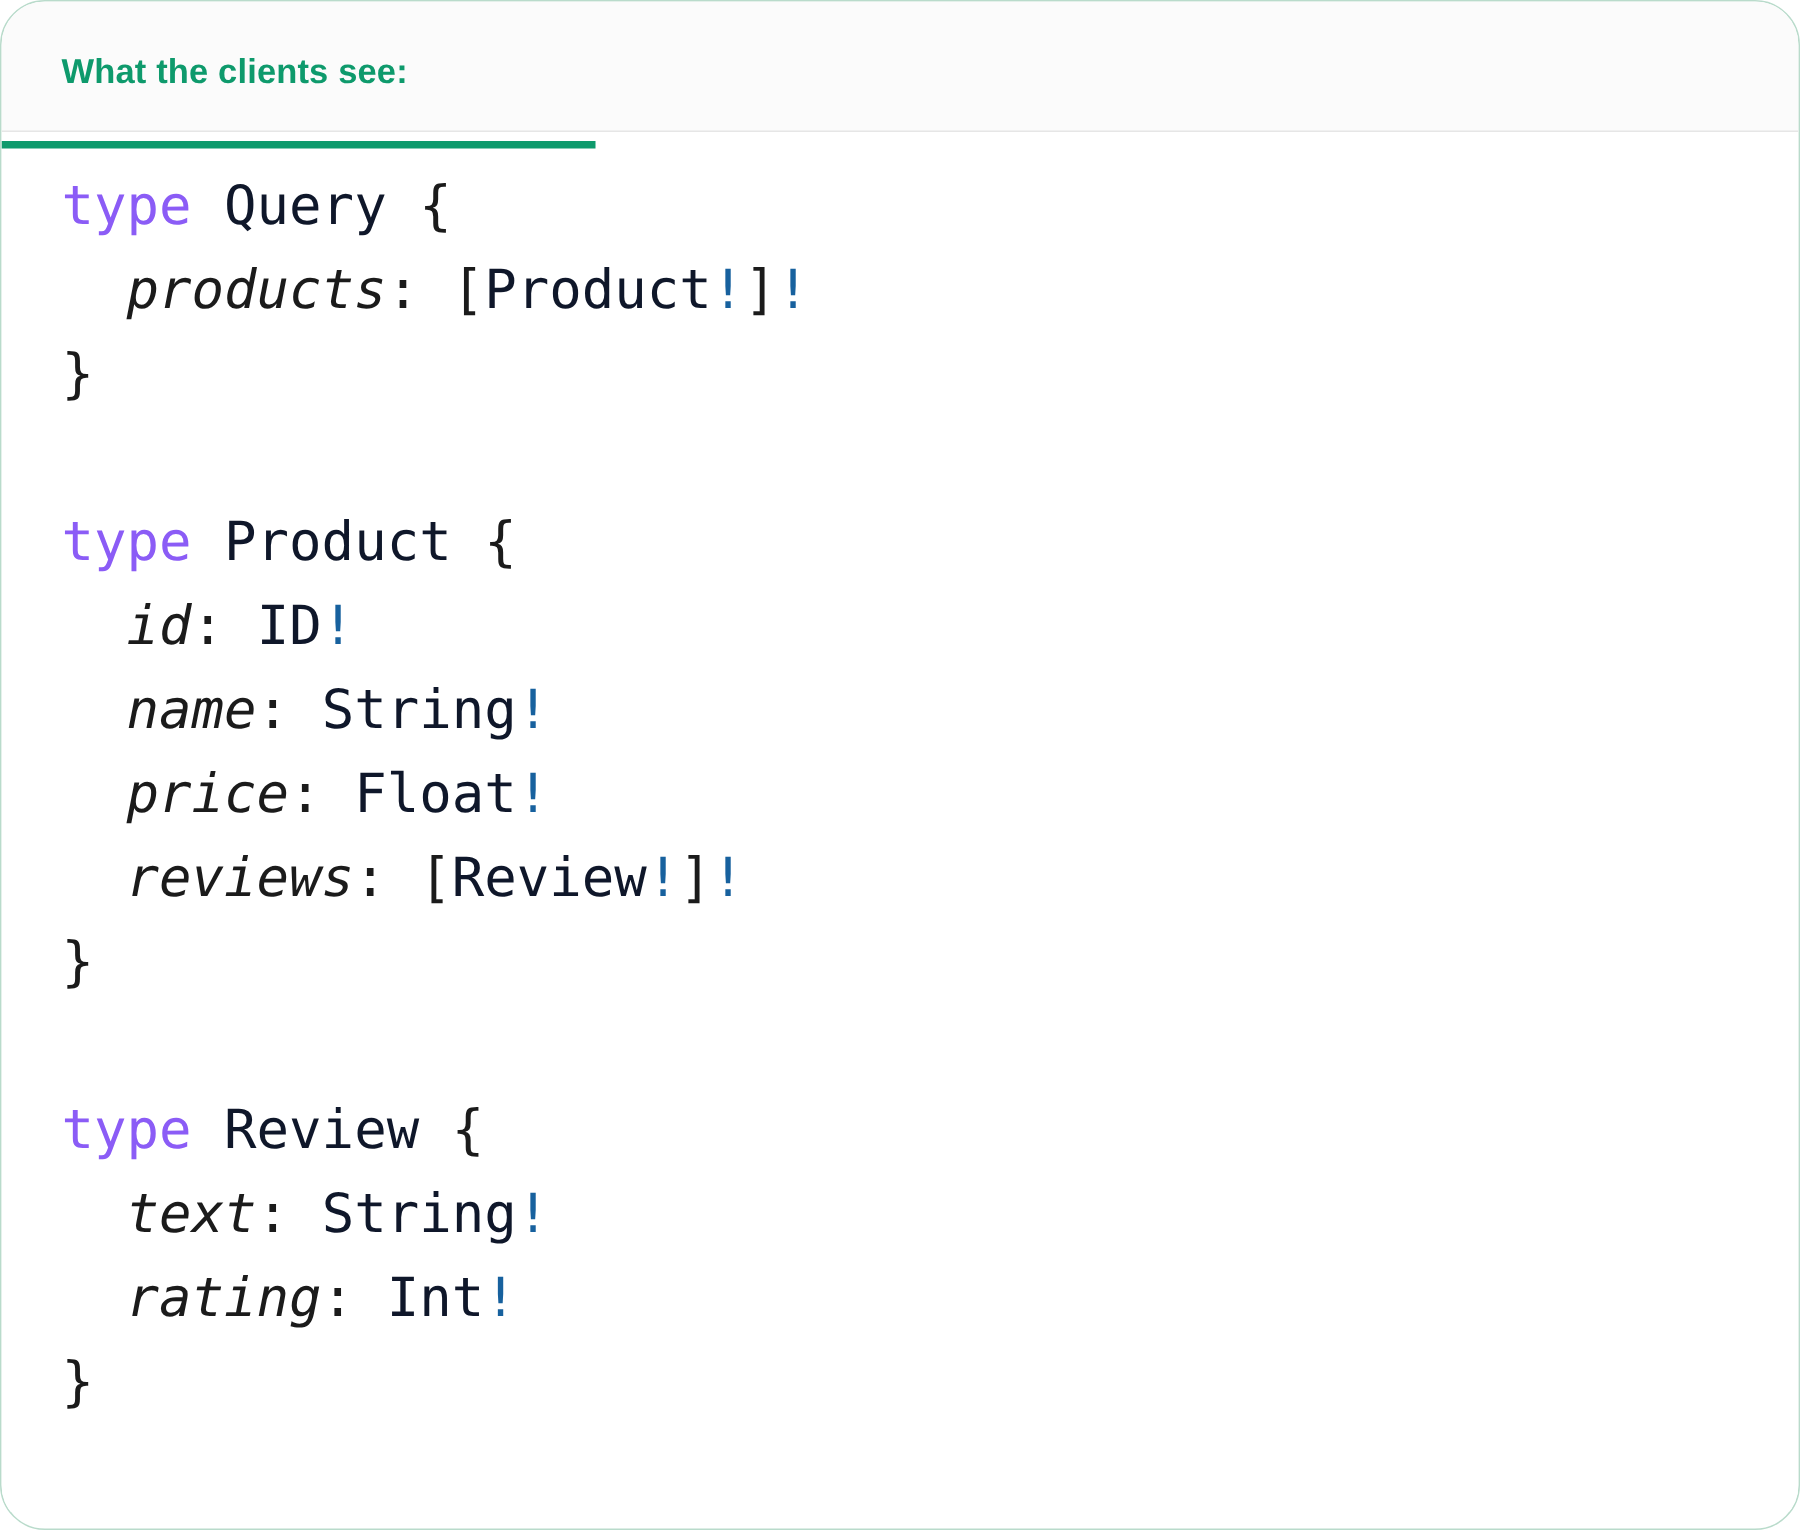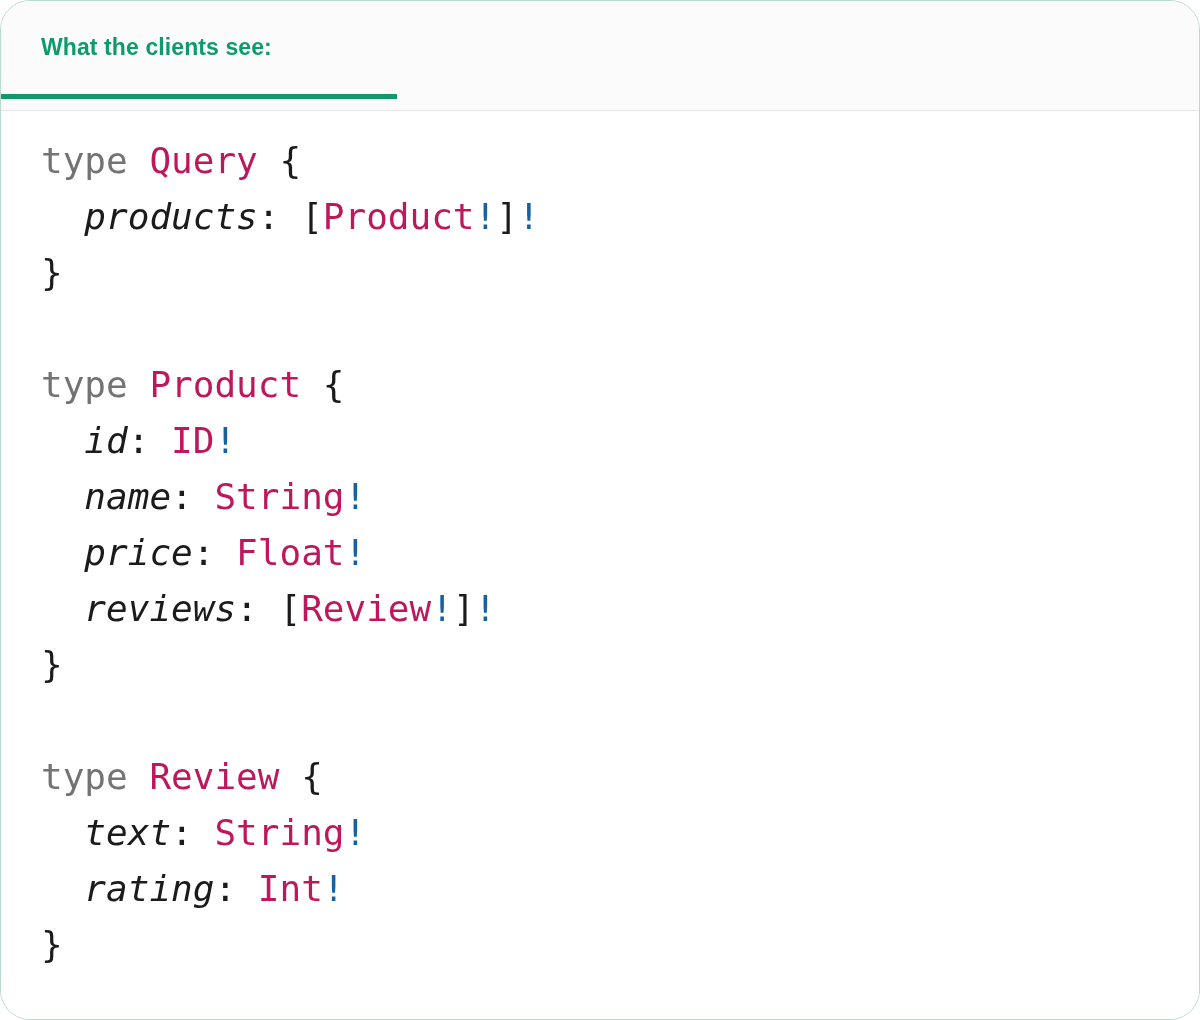--- a/index.html
+++ b/index.html
@@ -22,21 +22,21 @@
     background: #ffffff;
     border: 1px solid #b9dbcb;
     border-radius: 30px;
     overflow: hidden;
   }
 
   
   .tabbar {
     position: relative;
     box-sizing: border-box;
-    height: 110px;
+    height: 87px;
     background: #fbfbfb;
     border-bottom: 1px solid #e6e6e6;
   }
   .tab {
     position: absolute;
     left: 0;
     top: 0;
     box-sizing: border-box;
     width: 396px;
     height: 98px;
@@ -70,22 +70,22 @@
     white-space: pre;
     color: #1b1b1b;
     letter-spacing: 0;
   }
   .line {
     height: 56px;
     white-space: pre;
   }
   .line.blank { color: transparent; }
 
-  .tok-kw   { color: #737373; }
-  .tok-type { color: #be185d; }
+  .tok-kw   { color: #8b5cf6; }
+  .tok-type { color: #0f172a; }
   .tok-punc { color: #1b1b1b; }
   .tok-name { color: #1b1b1b; font-style: italic; }
   .tok-bang { color: #17619e; }
 </style>
 </head>
 <body>
 
 <div class="card">
 
   <div class="tabbar">

